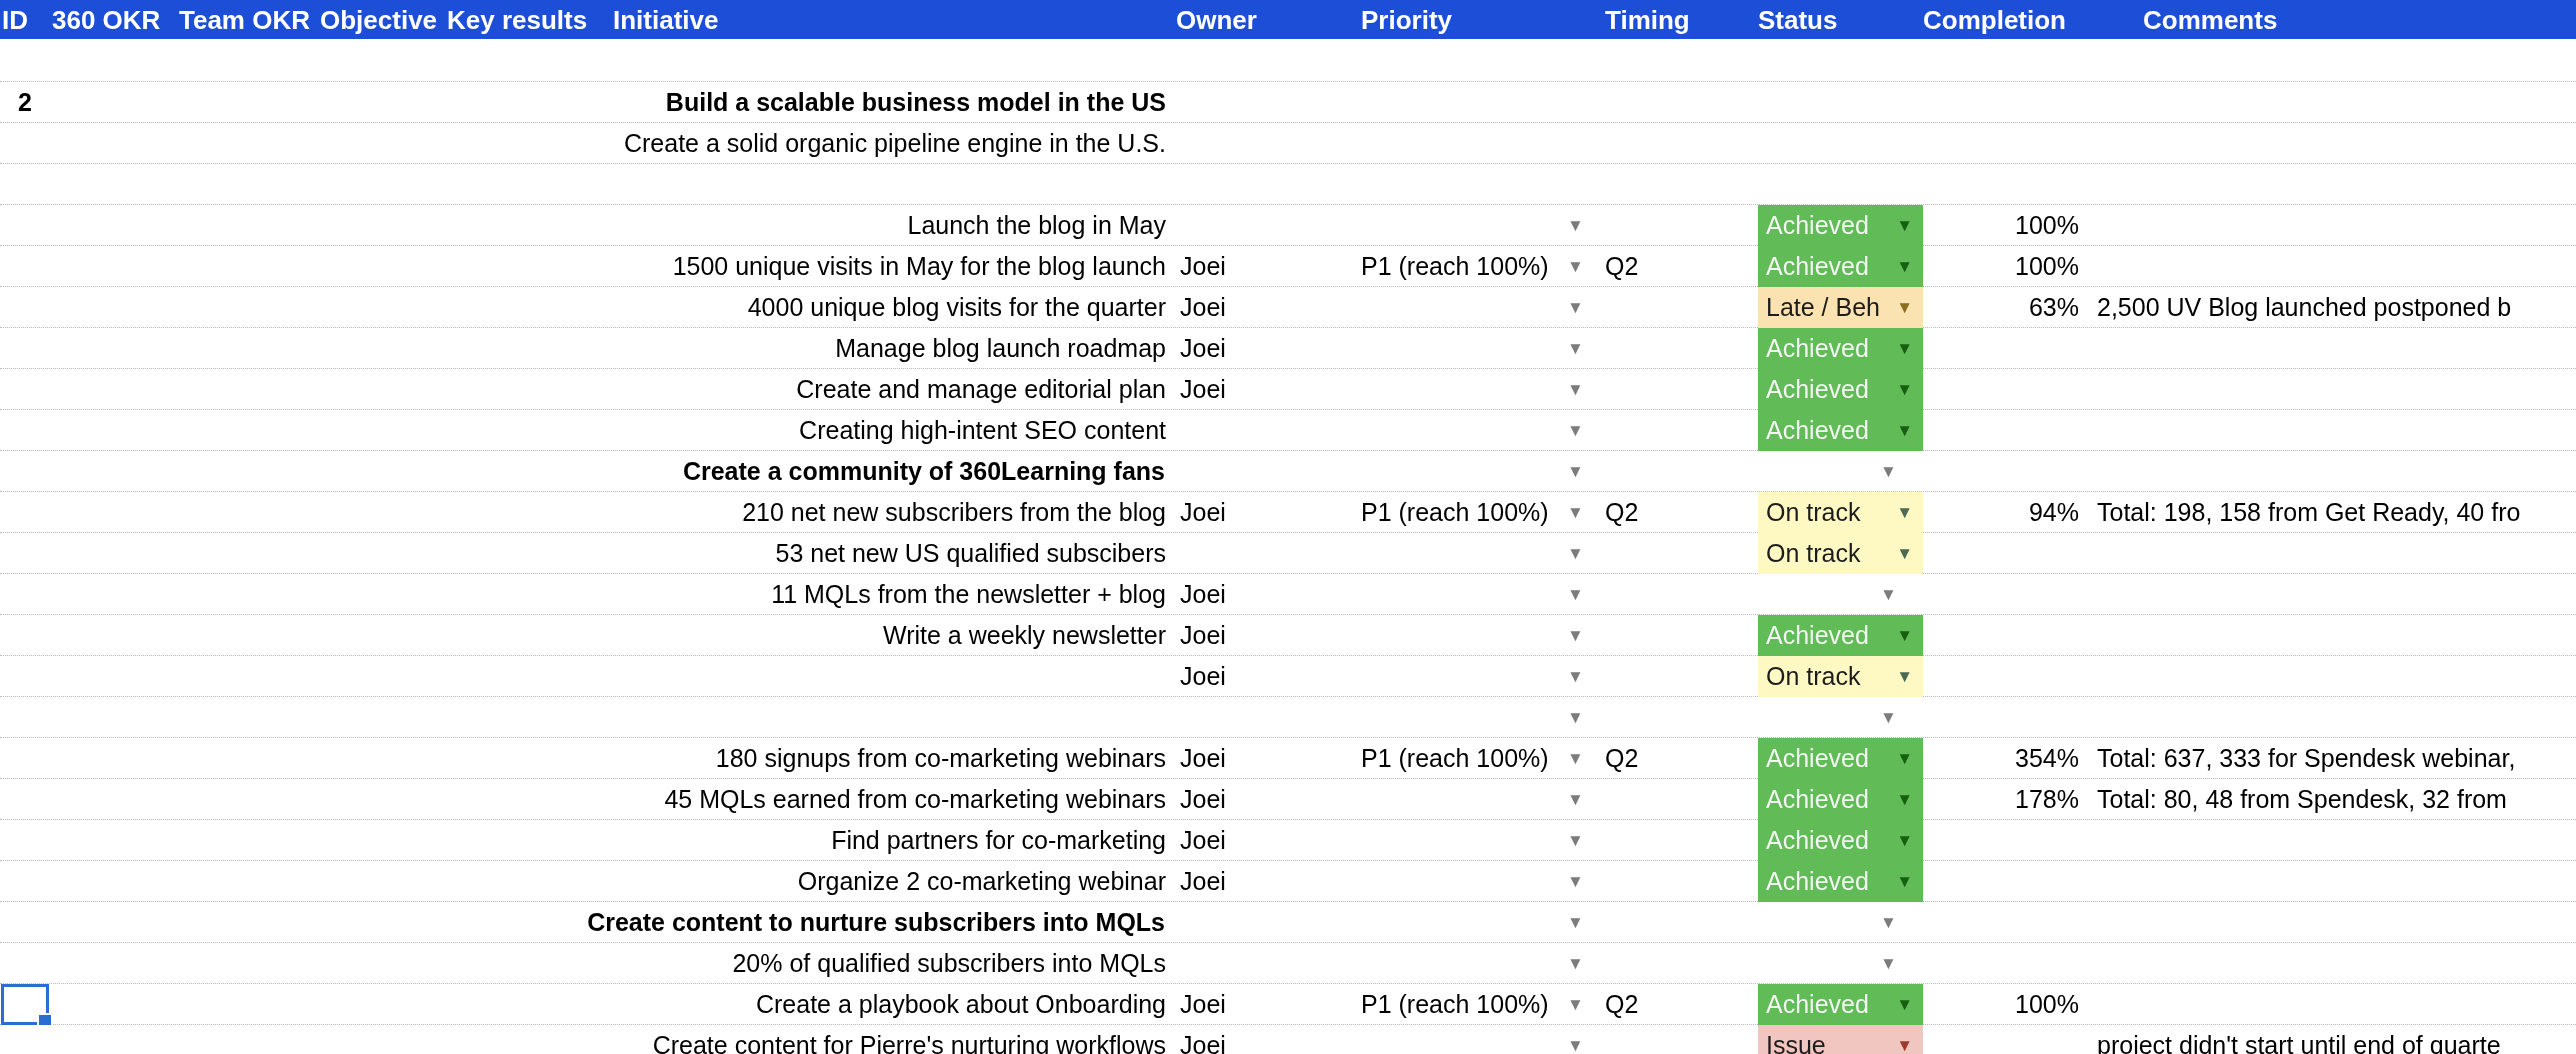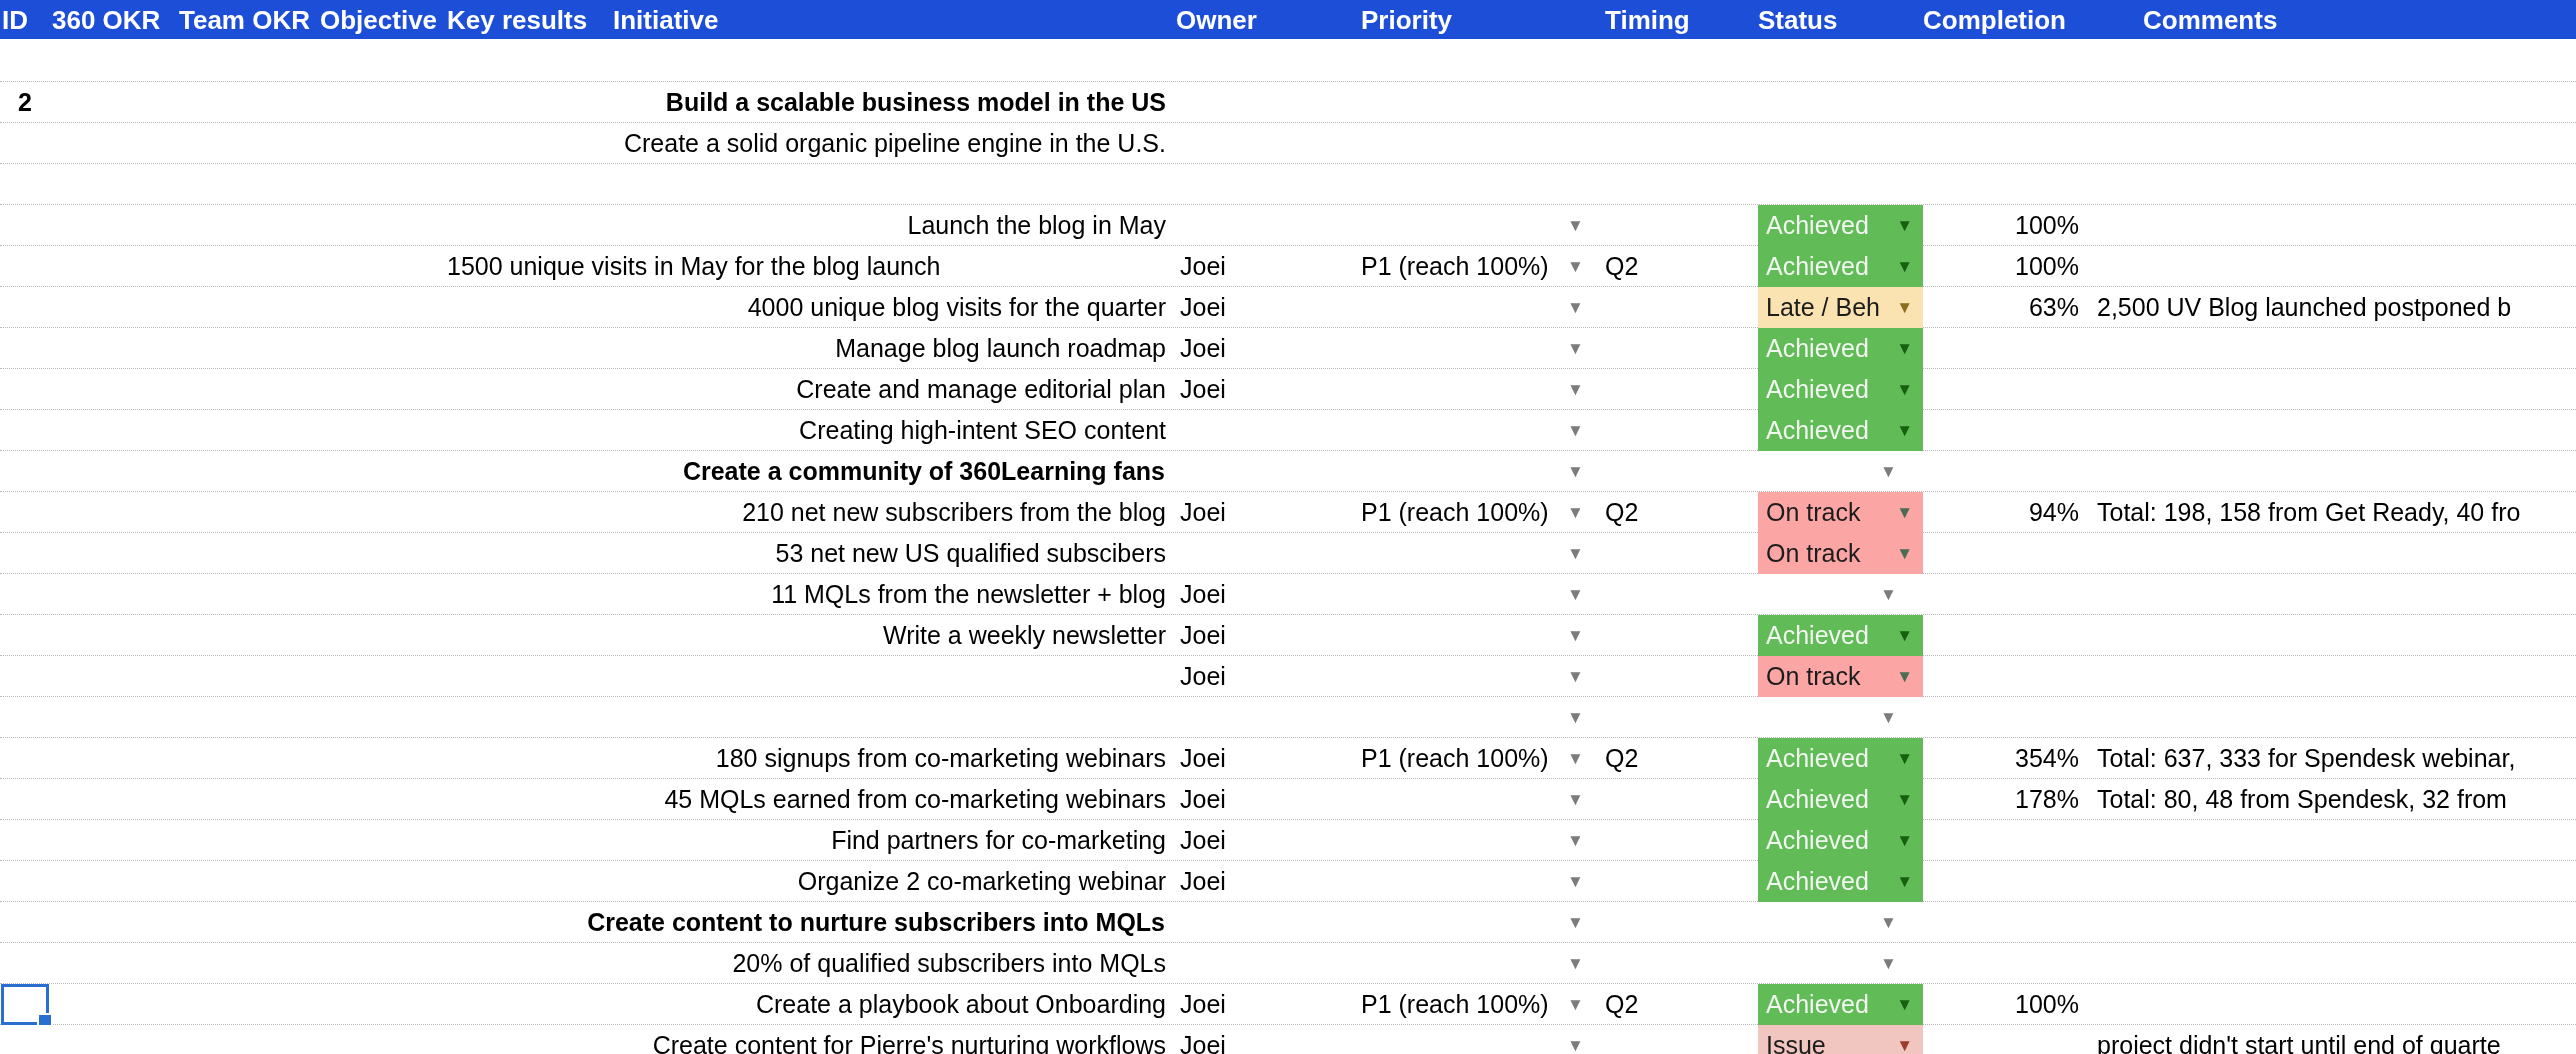--- a/index.html
+++ b/index.html
@@ -93,21 +93,21 @@
   .chip .arr {
     position: absolute;
     right: 10px;
     top: 0;
     height: 41px;
     line-height: 41px;
     font-size: 17px;
   }
   .chip-achieved { background: #61bb57; color: #f2f7f1; }
   .chip-achieved .arr { color: #16600f; }
-  .chip-ontrack  { background: #fca5a5; color: #1c1c1c; }
+  .chip-ontrack  { background: #fef9c3; color: #1c1c1c; }
   .chip-ontrack  .arr { color: #4c6b55; }
   .chip-late     { background: #fae3b0; color: #1c1c1c; }
   .chip-late     .arr { color: #8a6d1d; }
   .chip-issue    { background: #f2c6c0; color: #1c1c1c; }
   .chip-issue    .arr { color: #9e3a2c; }
 
   
   .caret {
     position: absolute;
     top: 0;
@@ -171,21 +171,21 @@
       <div class="row">
         <div class="cell bold" style="left: 320px; width: 853px; text-align: right; padding-right: 8px; box-sizing: border-box; margin-top: 40px;">Launch our core organic pipeline channel</div>
       </div>
       <div class="row">
         <div class="cell" style="left: 447px; width: 727px; text-align: right; padding-right: 8px; box-sizing: border-box;">Launch the blog in May</div>
         <div class="caret" style="left: 1567px;">▼</div>
         <div class="chip chip-achieved"><span>Achieved</span><span class="arr">▼</span></div>
         <div class="cell c-compl">100%</div>
       </div>
       <div class="row">
-        <div class="cell" style="left: 447px; width: 727px; text-align: left; padding-right: 8px; box-sizing: border-box;">1500 unique visits in May for the blog launch</div>
+        <div class="cell" style="left: 447px; width: 727px; text-align: right; padding-right: 8px; box-sizing: border-box;">1500 unique visits in May for the blog launch</div>
         <div class="cell c-owner">Joei</div>
         <div class="cell c-prio">P1 (reach 100%)</div>
         <div class="caret" style="left: 1567px;">▼</div>
         <div class="cell c-timing">Q2</div>
         <div class="chip chip-achieved"><span>Achieved</span><span class="arr">▼</span></div>
         <div class="cell c-compl">100%</div>
       </div>
       <div class="row">
         <div class="cell" style="left: 447px; width: 727px; text-align: right; padding-right: 8px; box-sizing: border-box;">4000 unique blog visits for the quarter</div>
         <div class="cell c-owner">Joei</div>

